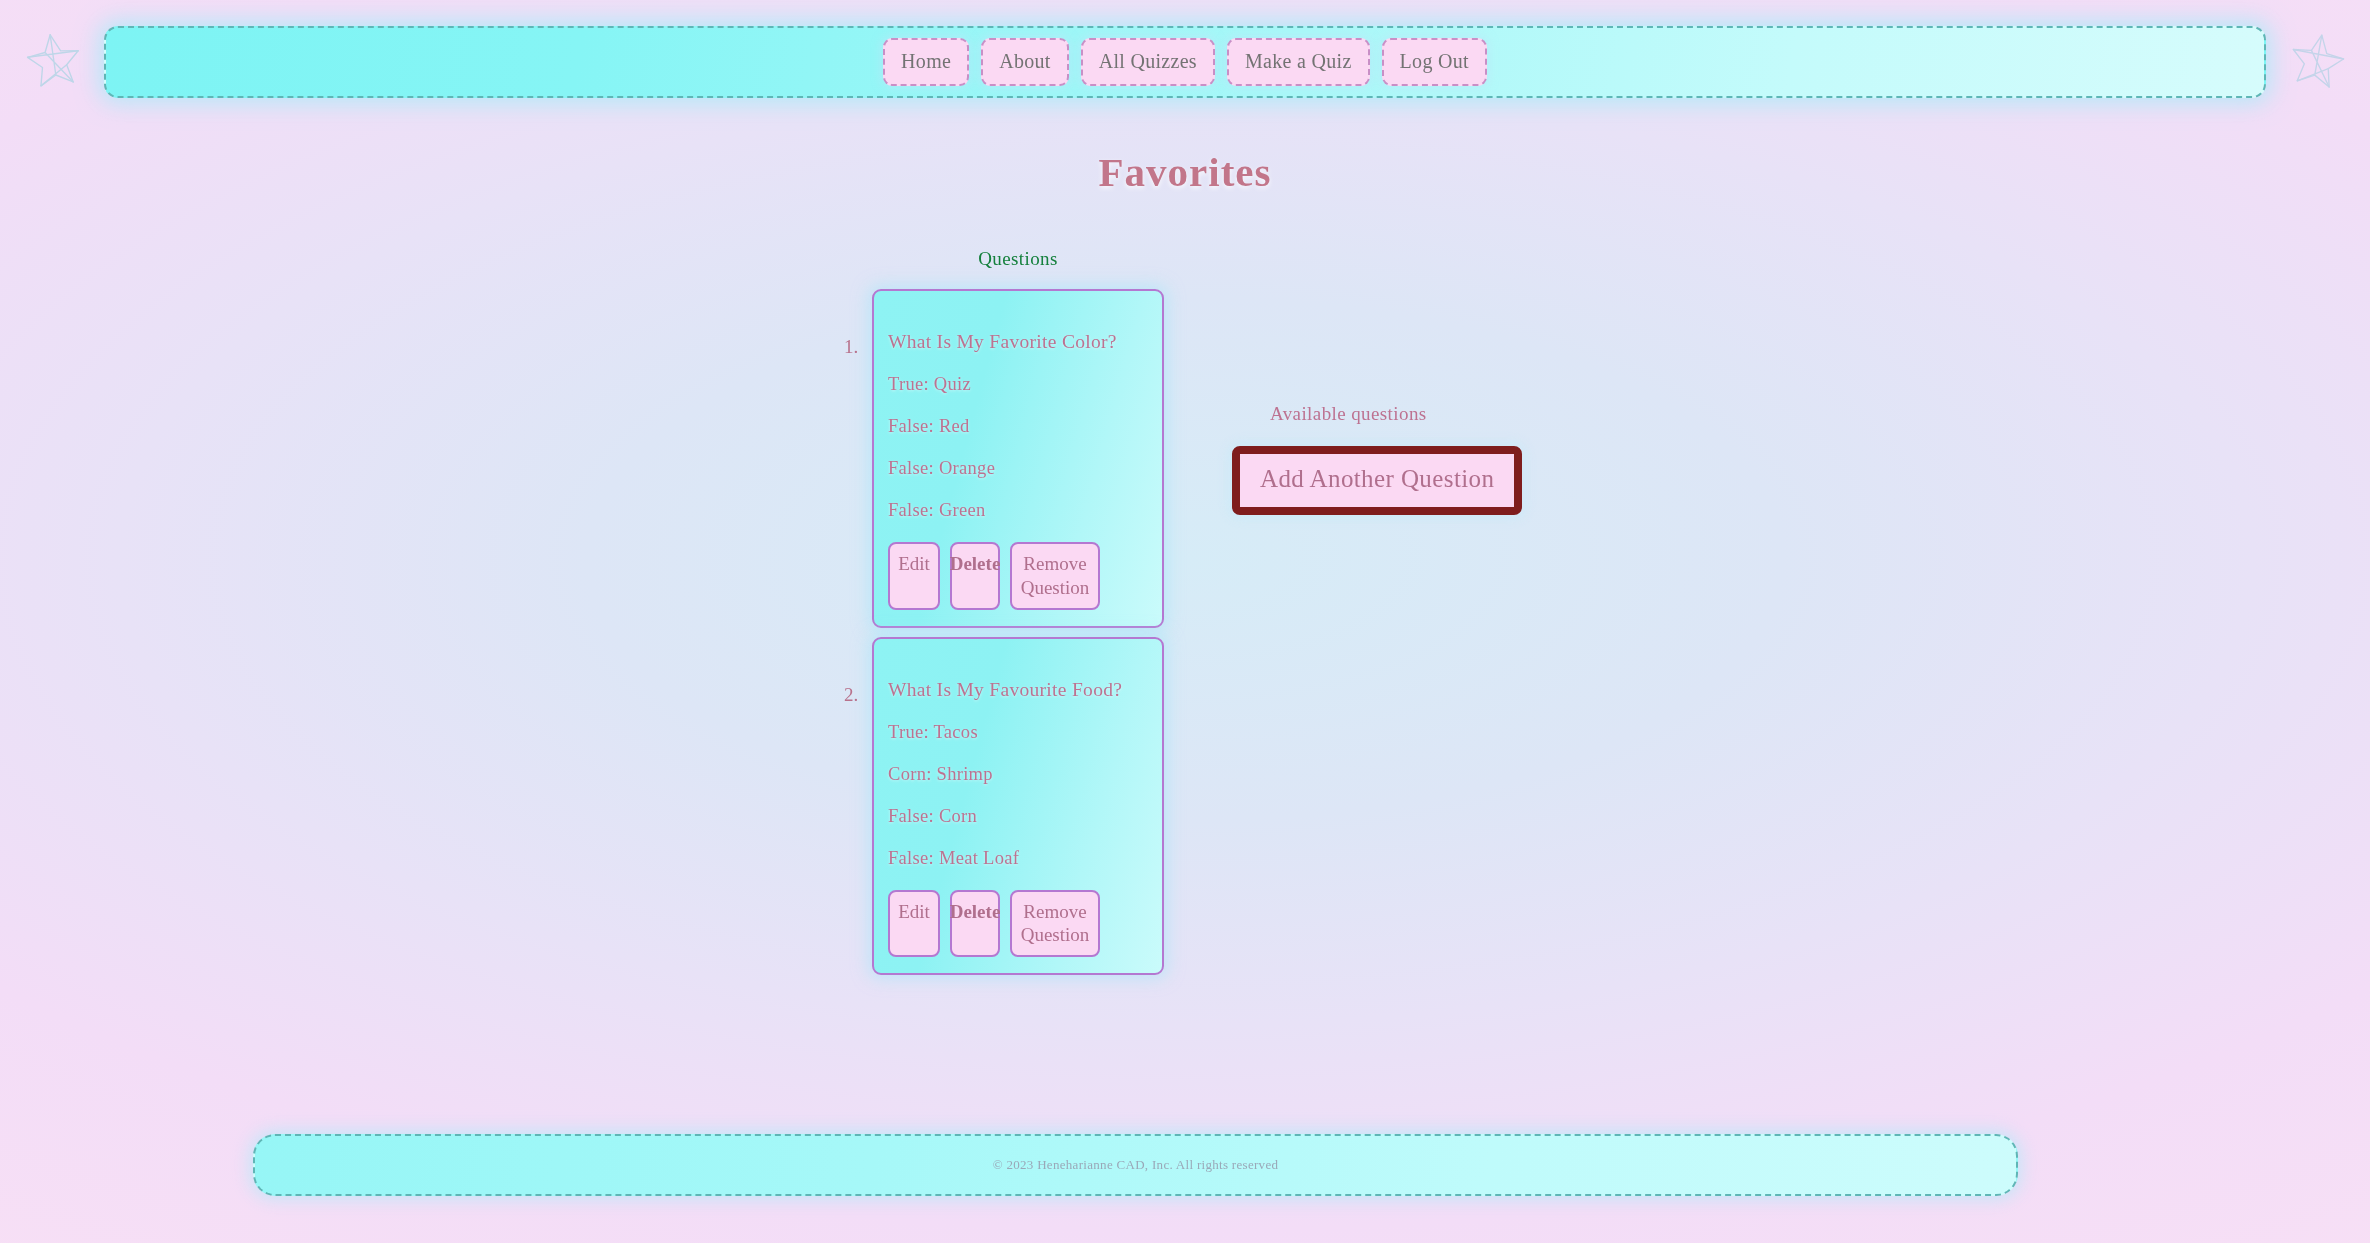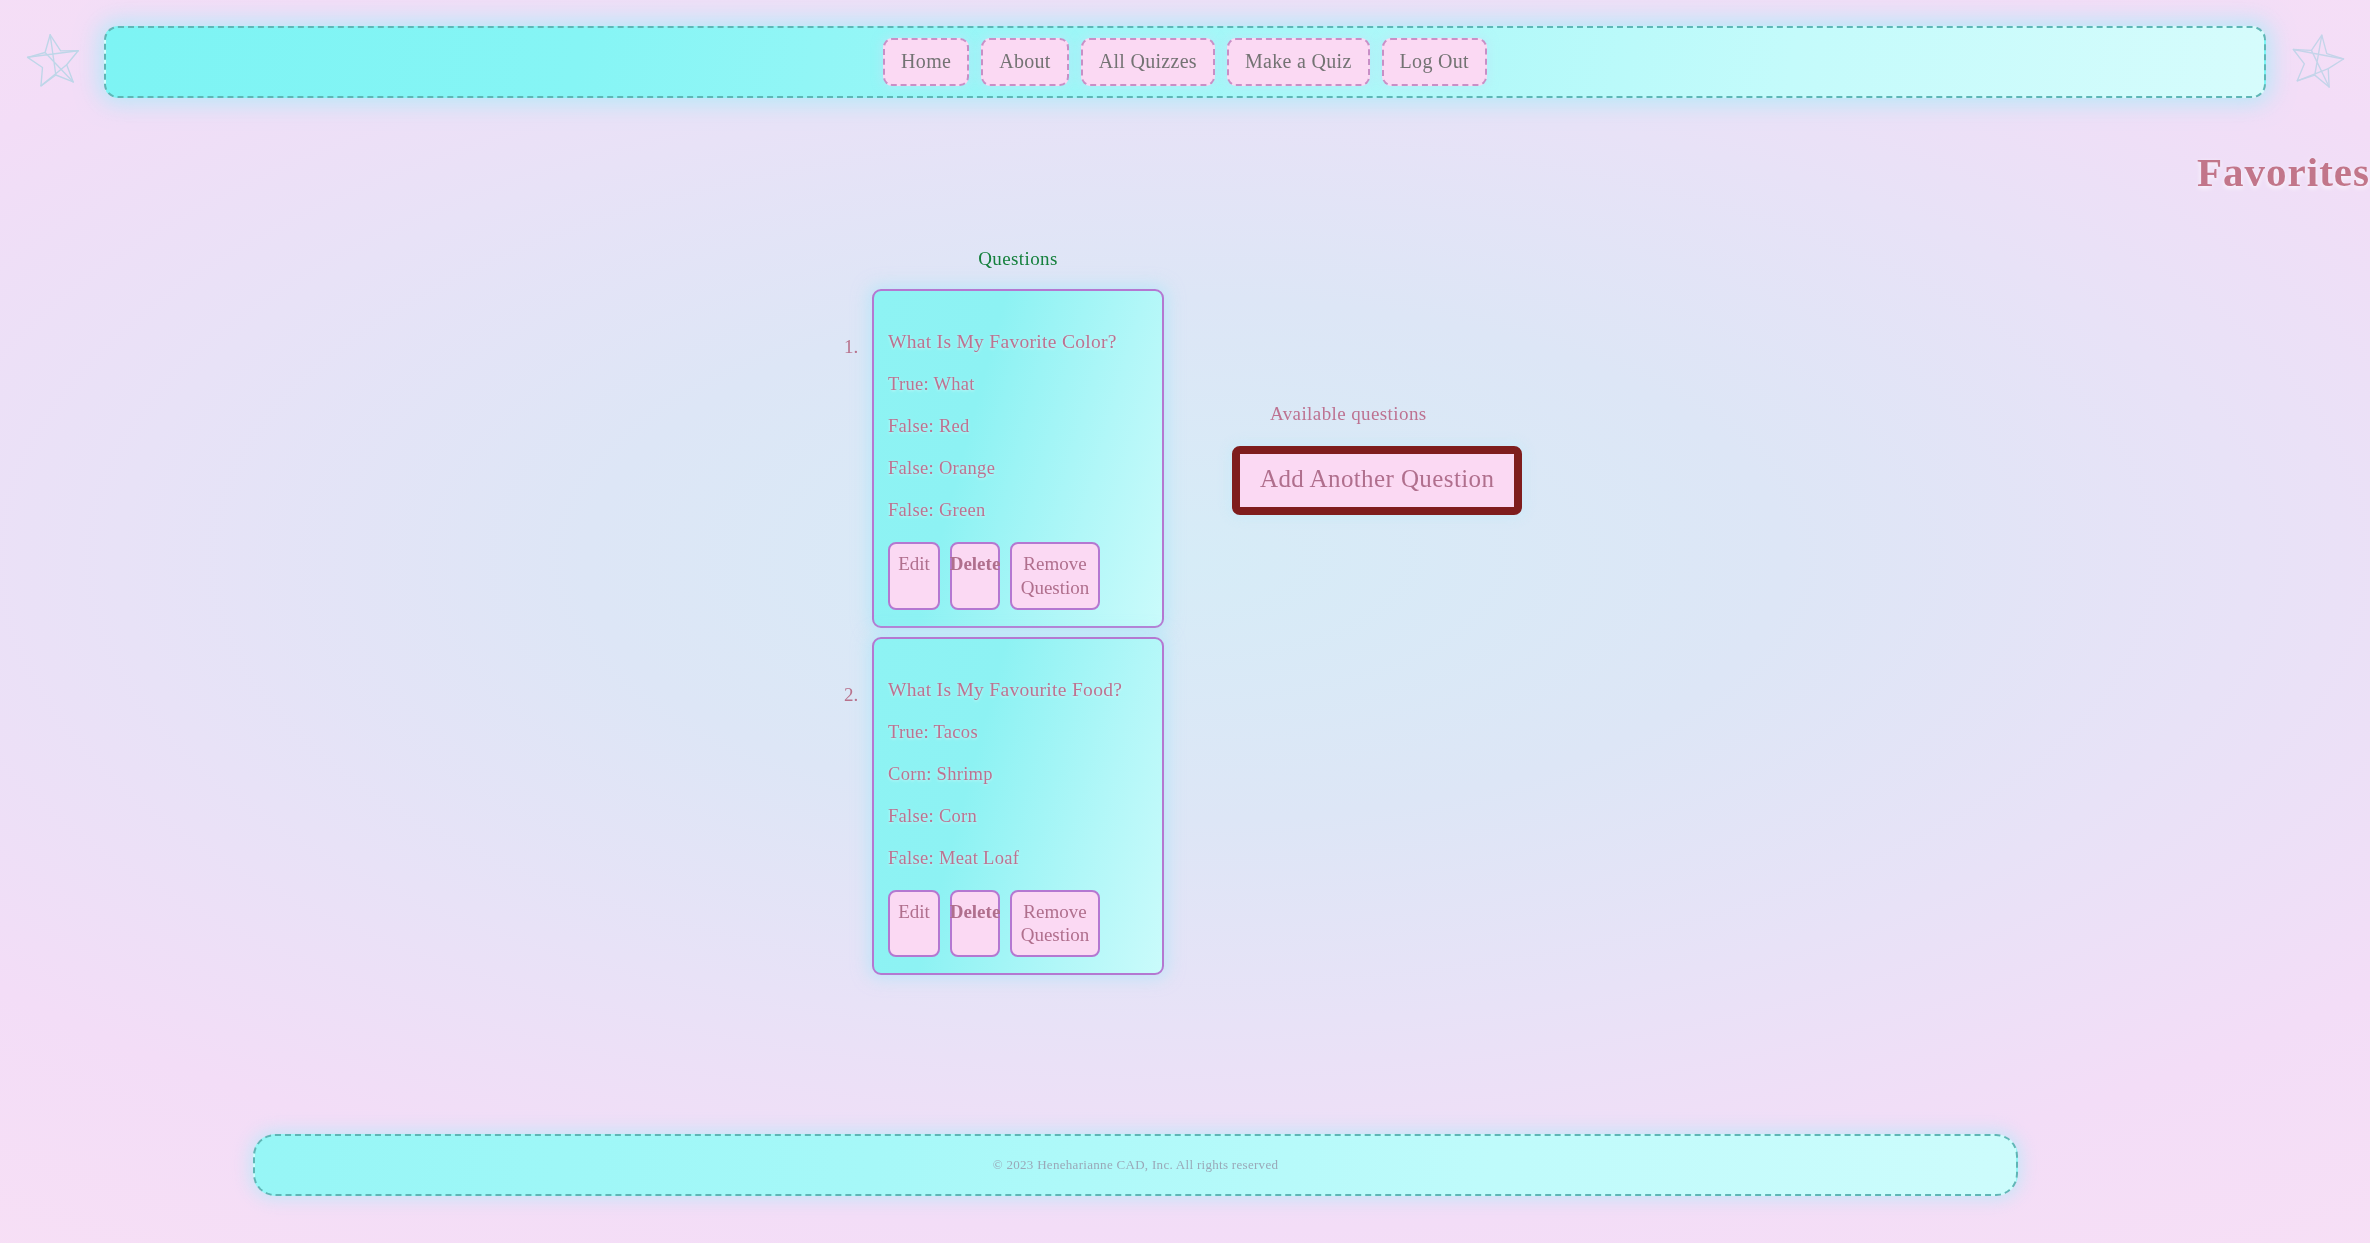--- a/index.html
+++ b/index.html
@@ -71,21 +71,21 @@
     white-space: nowrap;
     box-shadow: 0 0 10px 2px rgba(190, 230, 250, .55);
   }
 
   
   .page-title {
     position: absolute;
     top: 148px;
     left: 0;
     right: 0;
-    text-align: right;
+    text-align: center;
     color: #c2768a;
     font-size: 41px;
     letter-spacing: 1px;
     text-shadow: 0 2px 5px rgba(255, 255, 255, .85);
   }
 
   
   .content {
     position: absolute;
     top: 248px;
@@ -268,21 +268,21 @@
 
 <div class="content">
 
   <div class="questions-col">
     <div class="questions-heading">Questions</div>
 
     <div class="qcard-wrap">
       <div class="qcard-num">1.</div>
       <div class="qcard">
         <div class="q-text">What Is My Favorite Color?</div>
-        <div class="q-answer">True: What</div>
+        <div class="q-answer">True: Quiz</div>
         <div class="q-answer">False: Red</div>
         <div class="q-answer">False: Orange</div>
         <div class="q-answer">False: Green</div>
         <div class="qcard-actions">
           <button class="act-btn edit">Edit</button>
           <button class="act-btn delete">Delete</button>
           <button class="act-btn remove">Remove Question</button>
         </div>
       </div>
     </div>

